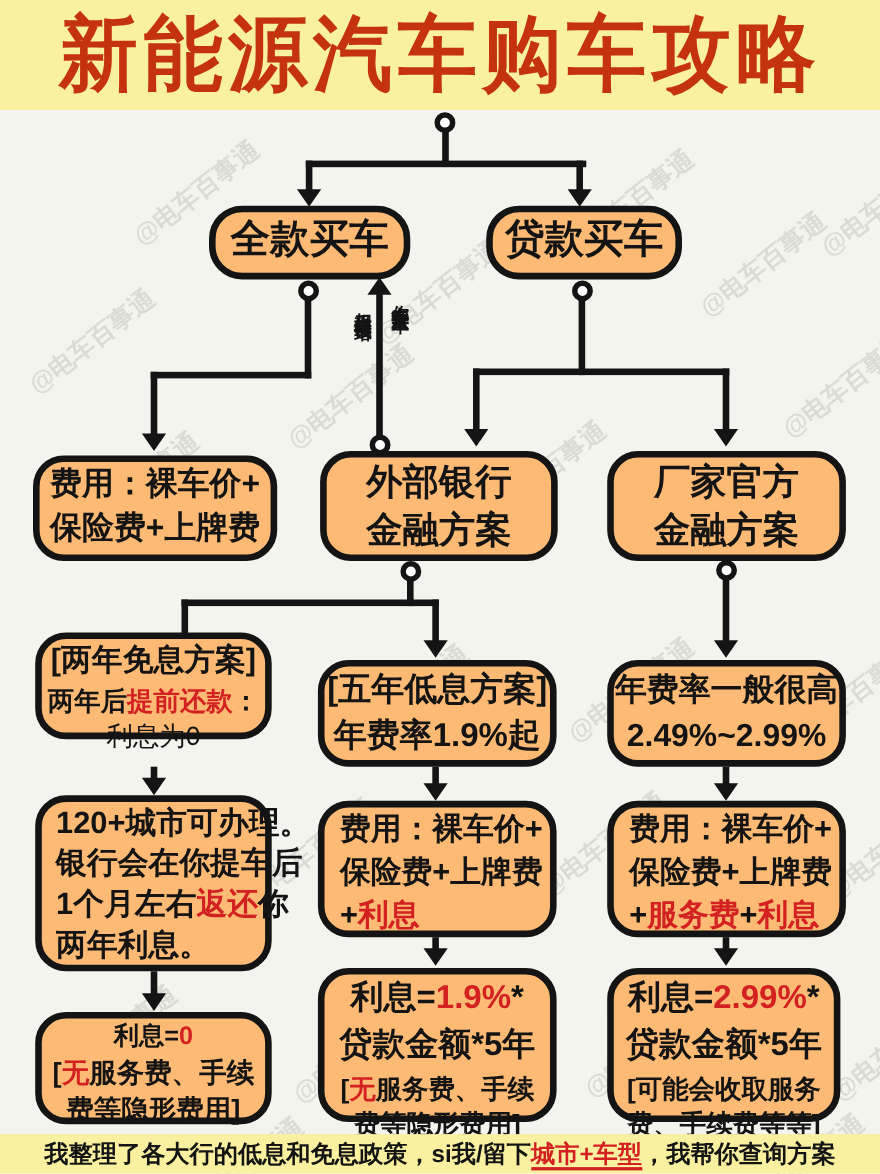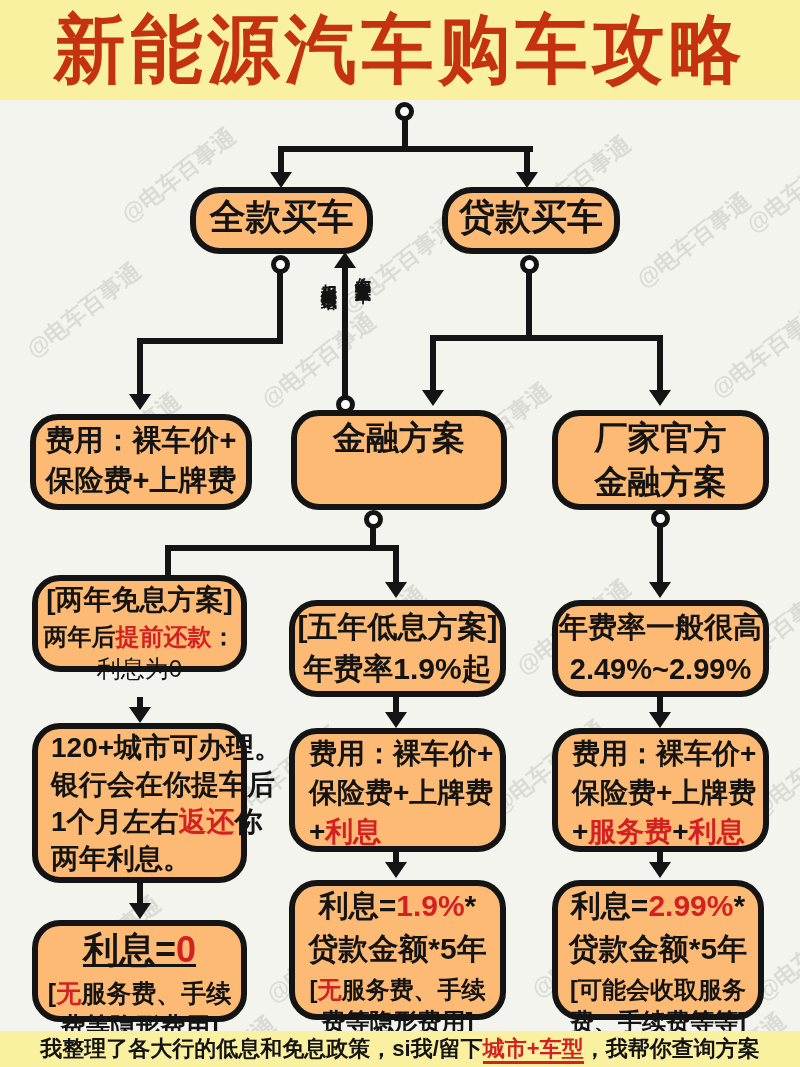--- a/index.html
+++ b/index.html
@@ -108,20 +108,21 @@
   <div class="line" style="left:342px;top:266px;width:6px;height:134px;"></div>
   <div class="ncirc" style="left:336px;top:395px;"></div>
   <div class="vtext" style="left:318px;top:271px;">相当于银行借钱给</div>
   <div class="vtext" style="left:352px;top:264px;">你在官方全款买车</div>
 
   <div class="fbox" style="left:30px;top:414px;width:222px;height:96px;font-size:29px;font-weight:800;line-height:40px;">
     <div class="ln">费用：裸车价+</div>
     <div class="ln">保险费+上牌费</div>
   </div>
   <div class="fbox" style="left:291px;top:410px;width:216px;height:100px;font-size:33px;font-weight:900;line-height:44px;">
+    <div class="ln">外部银行</div>
     <div class="ln">金融方案</div>
   </div>
   <div class="fbox" style="left:552px;top:410px;width:217px;height:100px;font-size:33px;font-weight:900;line-height:44px;">
     <div class="ln">厂家官方</div>
     <div class="ln">金融方案</div>
   </div>
 
   <div class="ncirc" style="left:364px;top:510px;"></div>
   <div class="line" style="left:370px;top:527px;width:6px;height:24px;"></div>
   <div class="line" style="left:165px;top:545px;width:234px;height:6px;"></div>
@@ -173,21 +174,21 @@
   </div>
 
   <div class="line" style="left:137px;top:883px;width:6px;height:22px;"></div>
   <div class="adown" style="left:129px;top:903px;"></div>
   <div class="line" style="left:393px;top:852px;width:6px;height:12px;"></div>
   <div class="adown" style="left:385px;top:862px;"></div>
   <div class="line" style="left:657px;top:852px;width:6px;height:12px;"></div>
   <div class="adown" style="left:649px;top:862px;"></div>
 
   <div class="fbox" style="left:32px;top:920px;width:215px;height:102px;">
-    <div class="ln" style="font-size:36px;font-weight:900;text-decoration:underline;"><span>利息=</span><span class="rd">0</span></div>
+    <div class="ln" style="font-size:23px;font-weight:900;"><span>利息=</span><span class="rd">0</span></div>
     <div class="ln" style="font-size:25px;font-weight:600;margin-top:2px;"><span>[</span><span class="rd" style="font-weight:800;">无</span><span>服务费、手续</span></div>
     <div class="ln" style="font-size:25px;font-weight:600;">费等隐形费用]</div>
   </div>
   <div class="fbox" style="left:289px;top:880px;width:217px;height:140px;">
     <div class="ln" style="font-size:30px;font-weight:900;"><span>利息=</span><span class="rd">1.9%</span><span>*</span></div>
     <div class="ln" style="font-size:30px;font-weight:900;margin-top:2px;">贷款金额*5年</div>
     <div class="ln" style="font-size:24px;font-weight:600;margin-top:4px;"><span>[</span><span class="rd" style="font-weight:800;">无</span><span>服务费、手续</span></div>
     <div class="ln" style="font-size:24px;font-weight:600;">费等隐形费用]</div>
   </div>
   <div class="fbox" style="left:552px;top:880px;width:212px;height:140px;">

